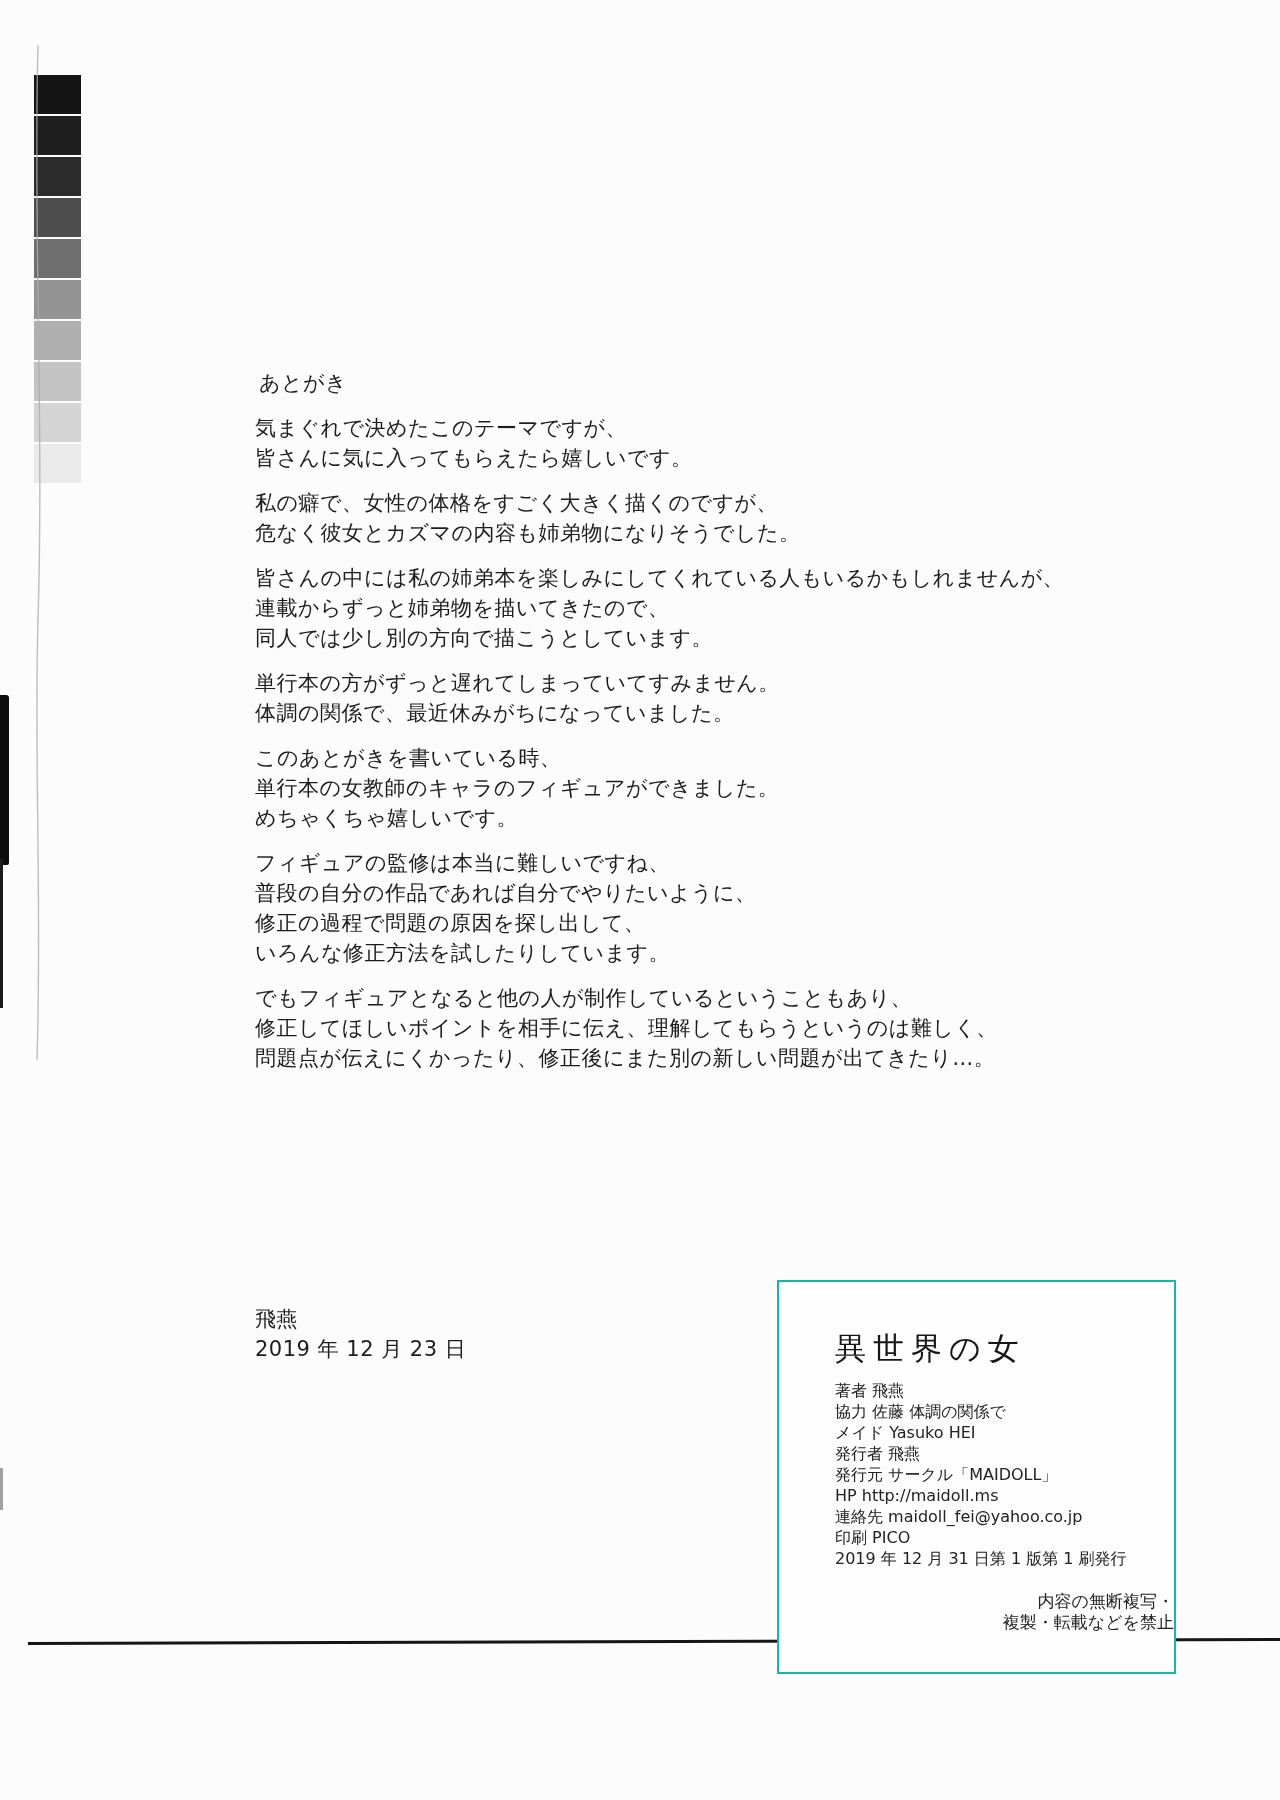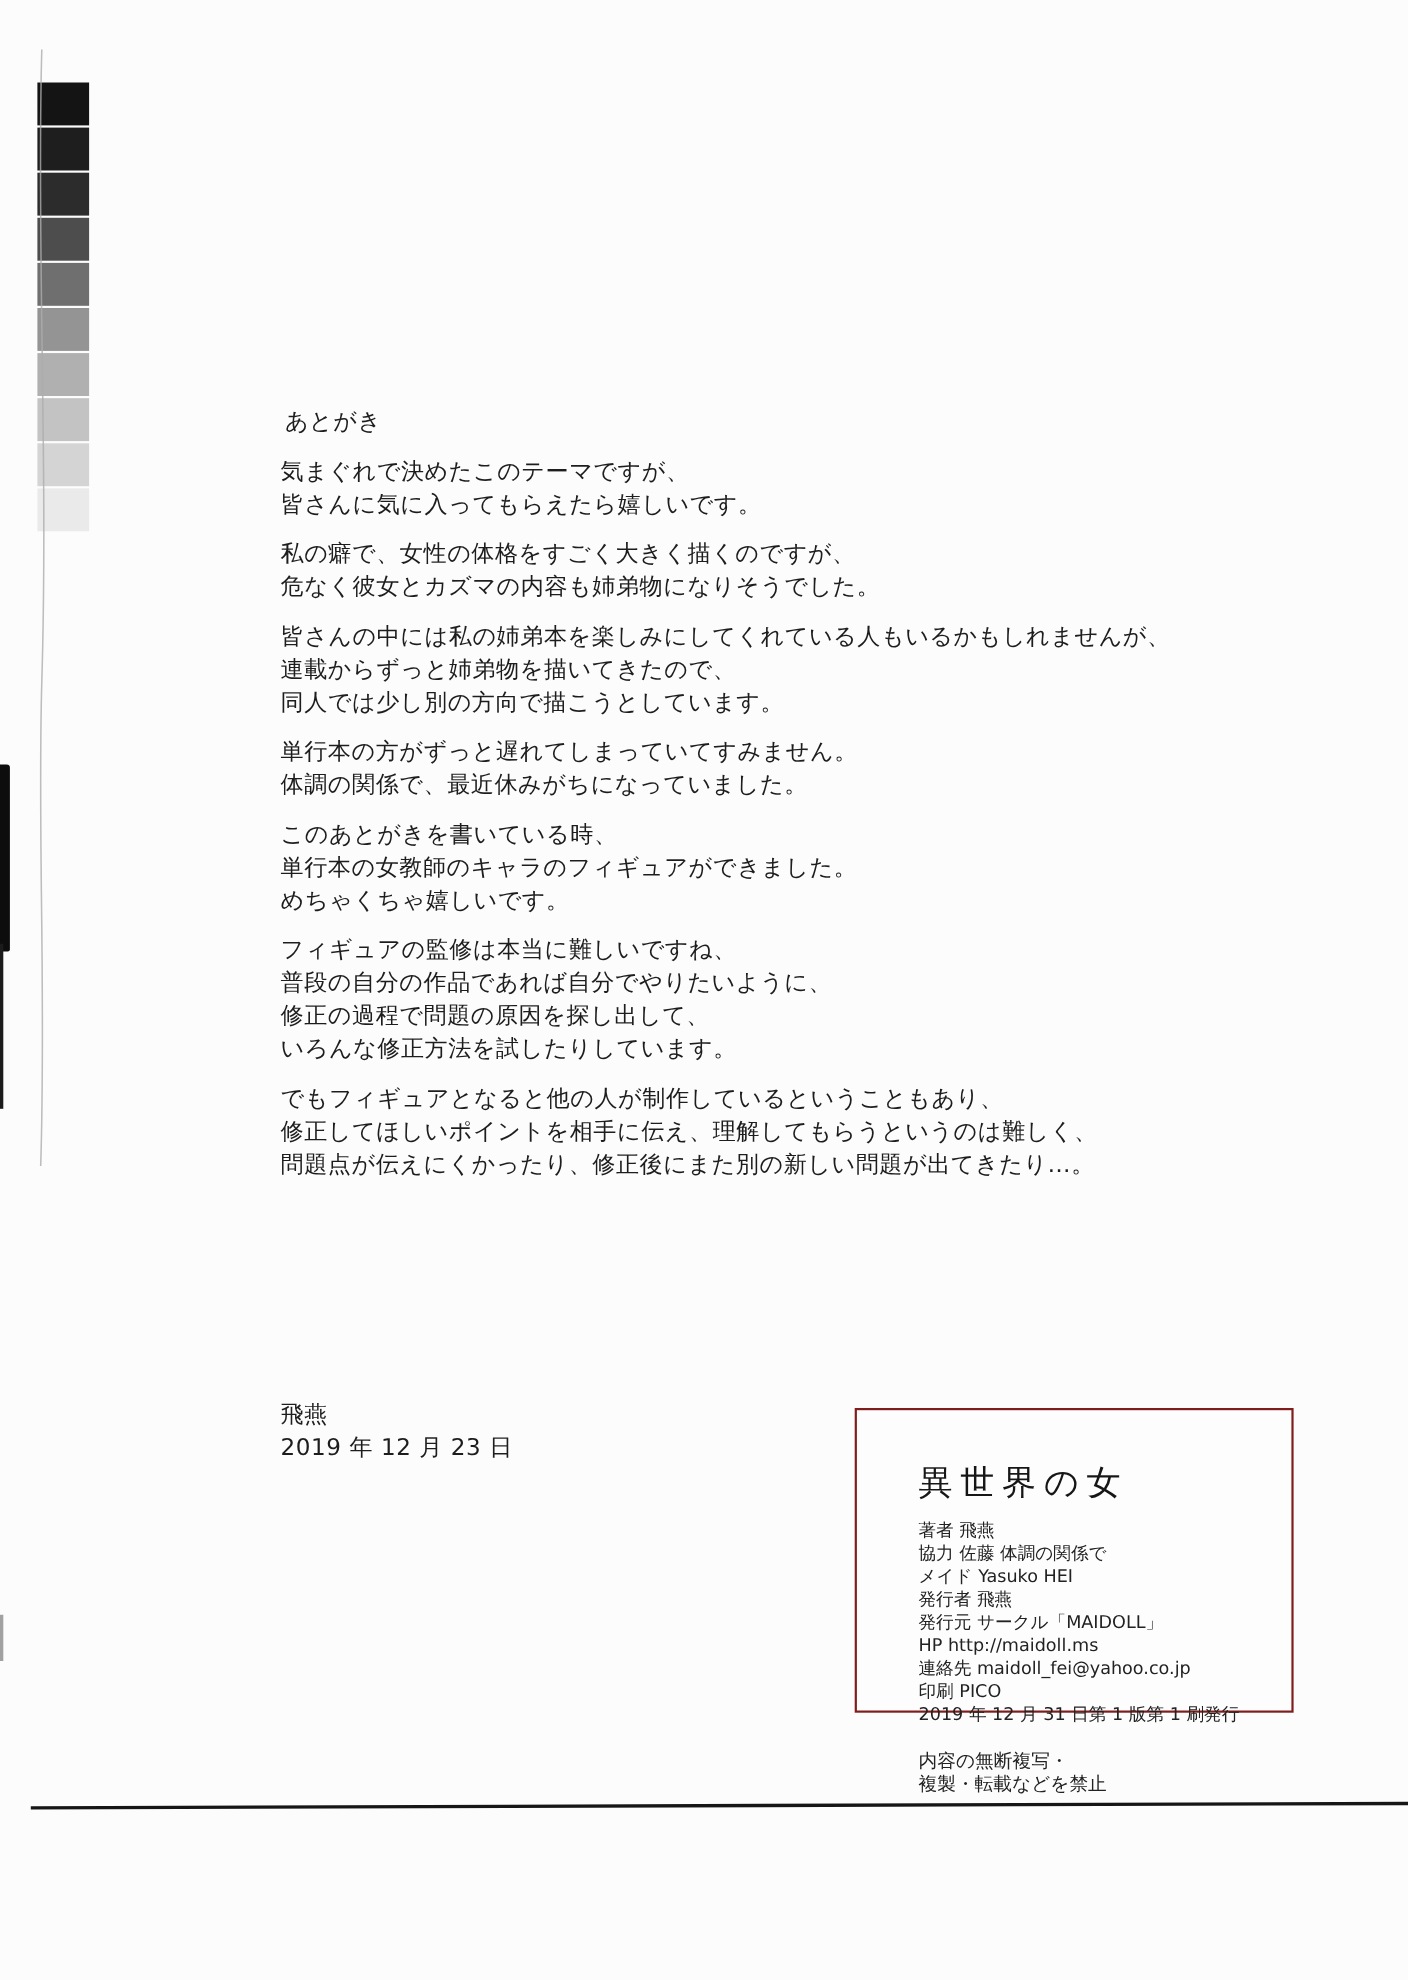--- a/index.html
+++ b/index.html
@@ -27,45 +27,45 @@
     font-size:21px;line-height:30px;color:#1d1d1d;
     letter-spacing:0.5px;
   }
   .afterword h1{
     font-size:21px;line-height:30px;font-weight:normal;margin:0 0 15px 4px;
   }
   .para{margin:0 0 15px 0;}
 
   
   .signature{
-    position:absolute;left:255px;top:1271px;
+    position:absolute;left:255px;top:1304px;
     font-size:21px;line-height:30px;letter-spacing:0.5px;color:#1d1d1d;
   }
 
   
   .bottom-rule{
     position:absolute;left:28px;top:1640px;width:1252px;height:3px;
     background:#161616;transform:rotate(-0.18deg);
   }
 
   
   .colophon{
-    position:absolute;left:777px;top:1280px;width:399px;height:277px;
-    border:2px solid #7f1d1d;background:#fdfdfd;z-index:2;
+    position:absolute;left:777px;top:1280px;width:399px;height:394px;
+    border:2px solid #14b8a6;background:#fdfdfd;z-index:2;
     box-sizing:border-box;
   }
   .colophon-title{
     margin:46px 0 0 56px;
     font-family:"DejaVu Serif", serif;
     font-size:31px;line-height:40px;letter-spacing:7px;color:#161616;
     font-weight:normal;
   }
   .colophon-lines{margin:12px 0 12px 56px;}
   .cl{font-size:16px;line-height:21px;color:#222;}
-  .colophon-notice{margin:22px 0 0 56px;}
+  .colophon-notice{margin:22px 0 0 56px;text-align:right;}
   .nl{font-size:17px;line-height:21px;color:#222;}
 </style>
 </head>
 <body>
 
 <div class="page">
 
   <div class="calib">
       <div class="swatch" style="background: rgb(20, 20, 20);"></div>
       <div class="swatch" style="background: rgb(30, 30, 30);"></div>

